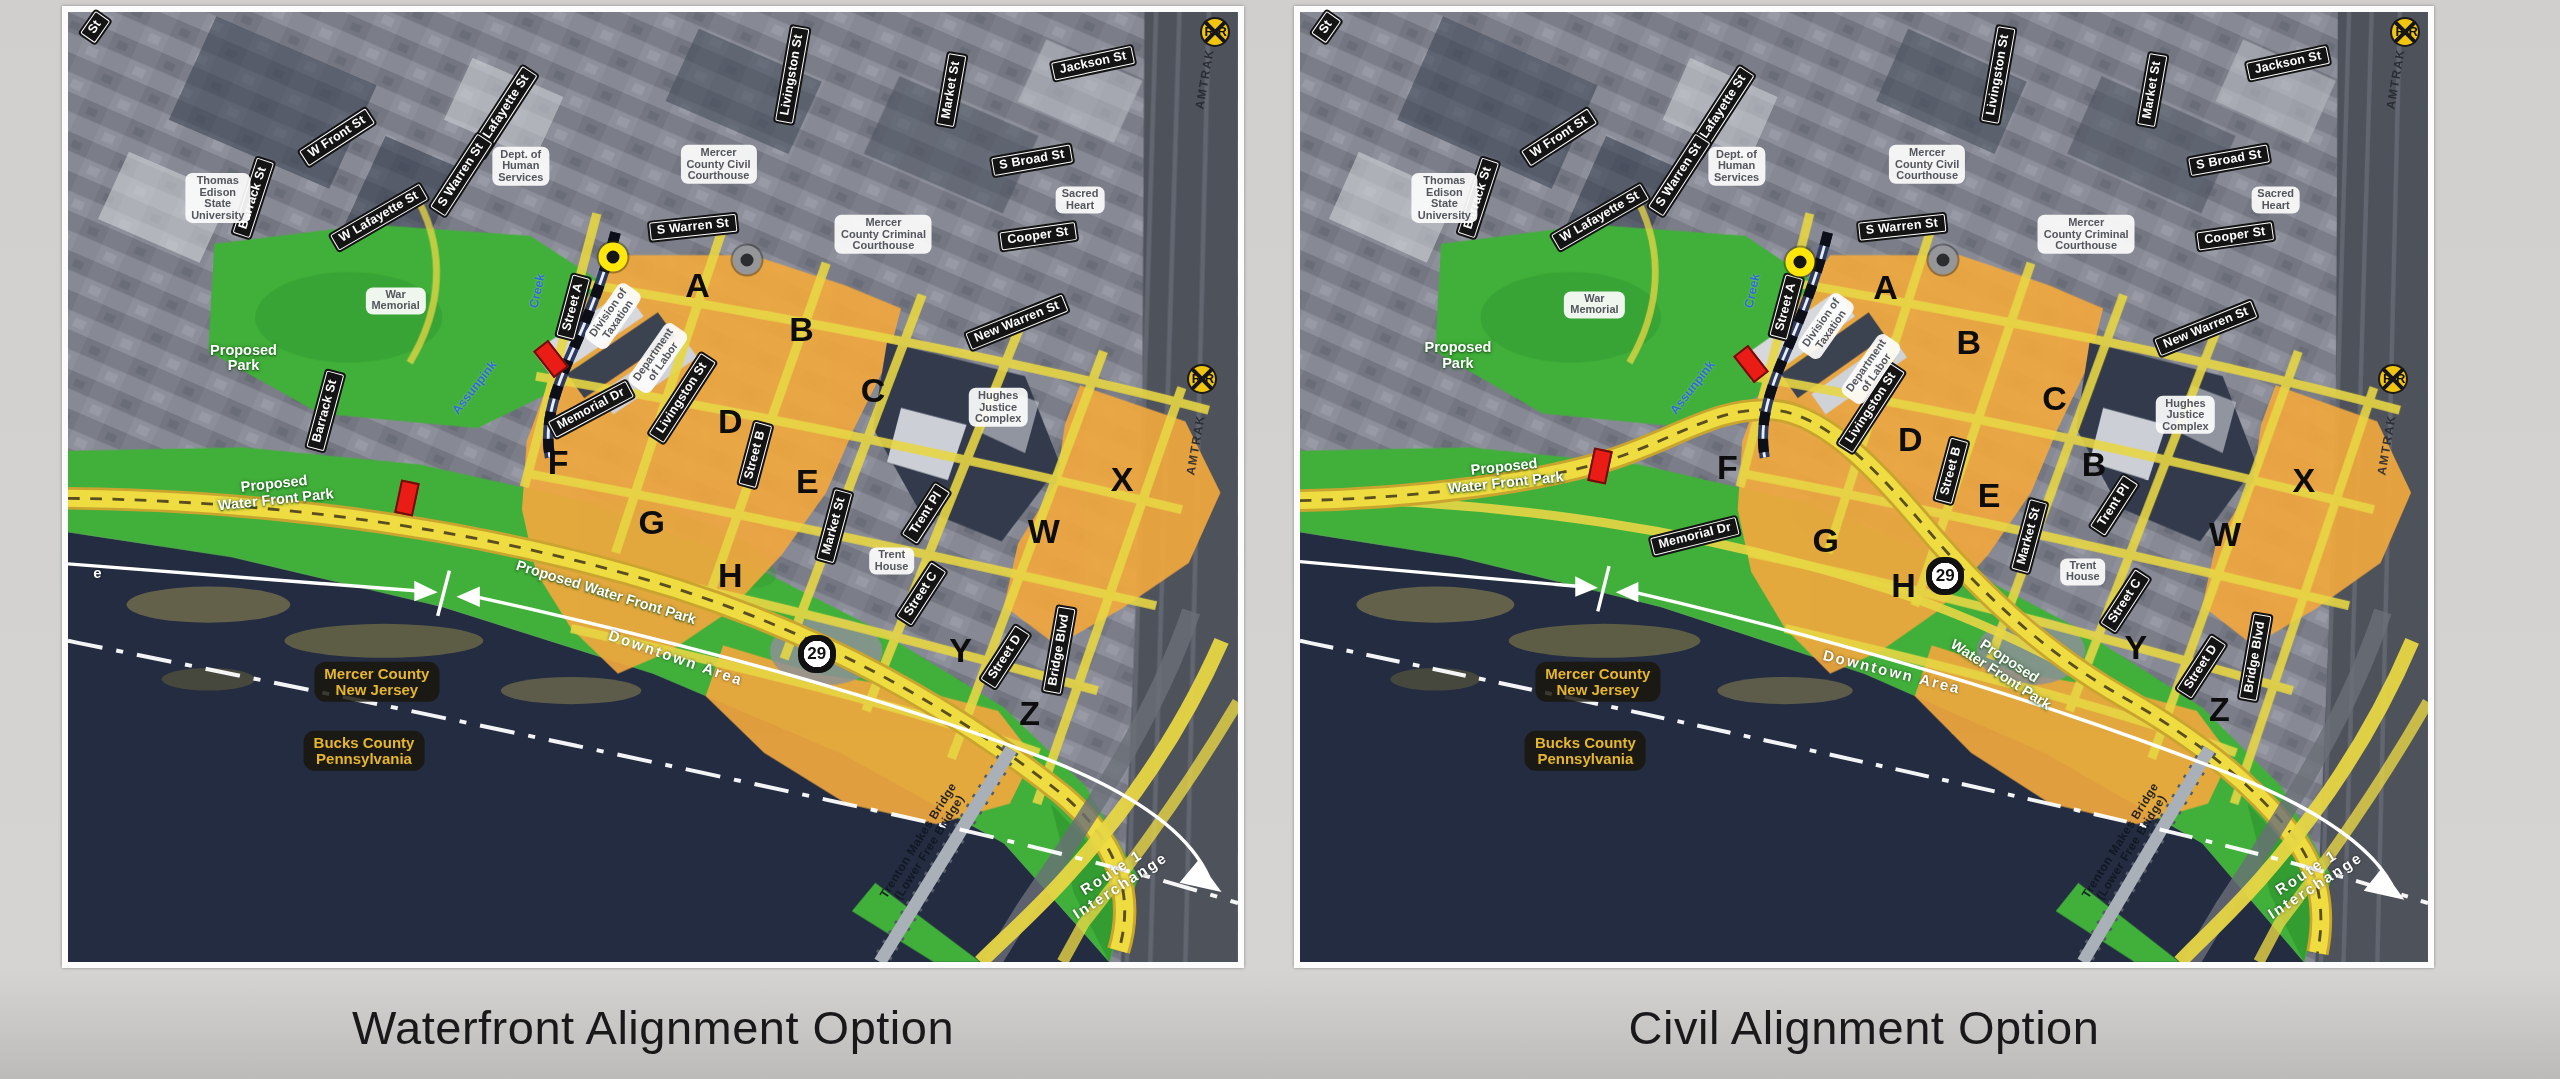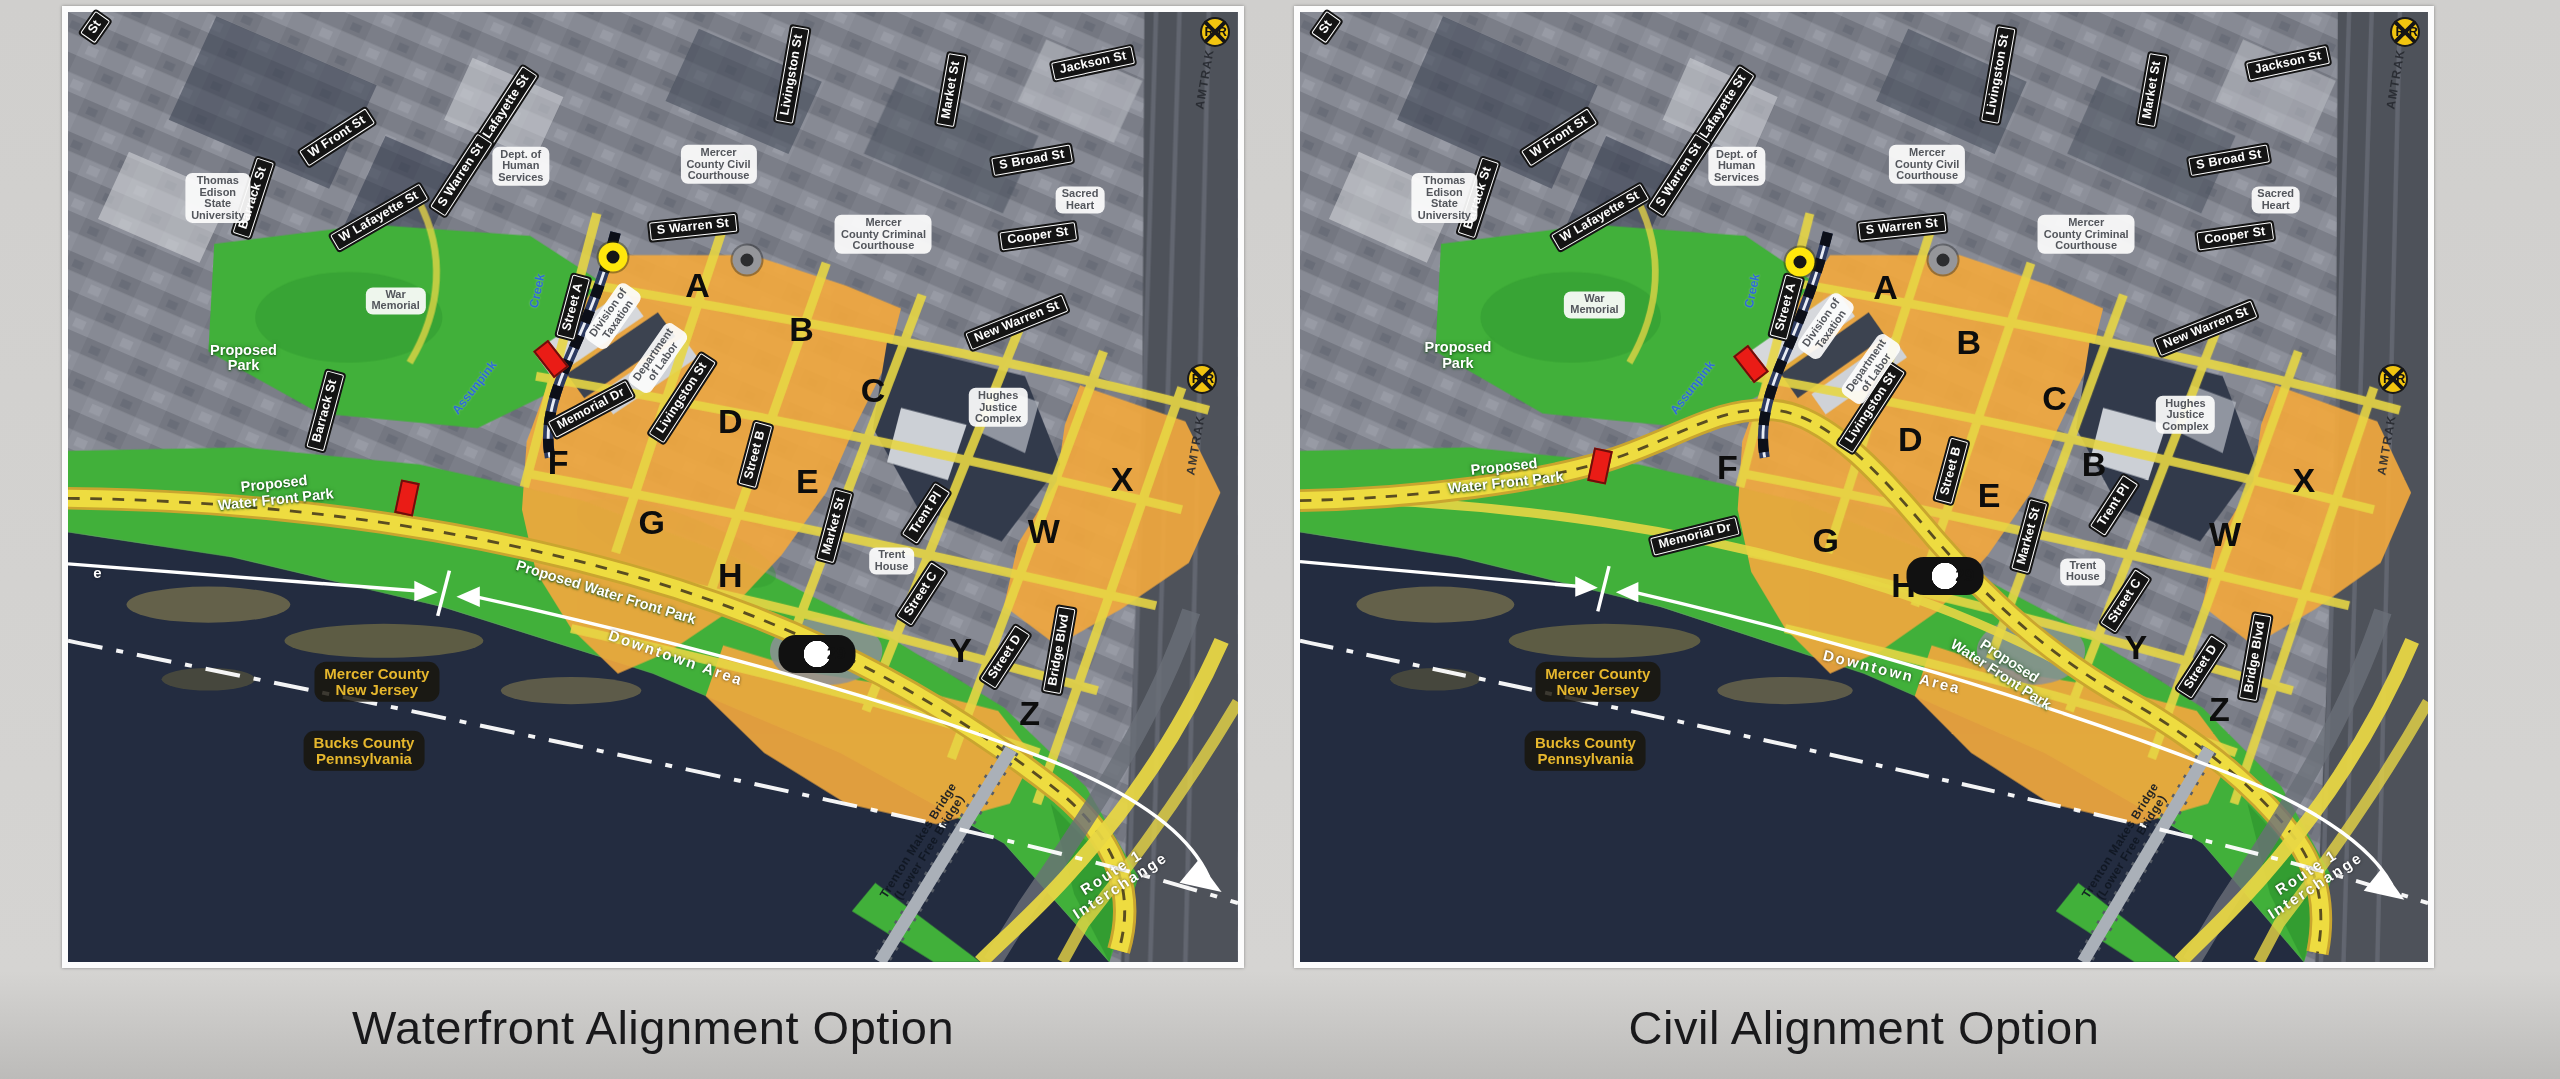--- a/index.html
+++ b/index.html
@@ -26,21 +26,21 @@
   .white-annot{color:#fff;font-weight:bold;font-size:15px;letter-spacing:2.2px;
     text-shadow:0 0 3px rgba(0,0,0,.65);}
   .bridge-annot{color:#10industry;}
   .bridge-annot{color:#101722;font-weight:bold;font-size:12px;letter-spacing:.4px;opacity:.9;}
   .amtrak{color:#272a30;font-weight:800;font-size:12px;letter-spacing:1.5px;opacity:.9;}
   .creek{color:#2e6bd6;font-weight:bold;font-size:12.5px;
     text-shadow:0 0 2px rgba(255,255,255,.4);}
   .shield{width:38px;height:38px;border-radius:17px;
     background:radial-gradient(circle,#fff 0 13px,#111 13.5px);
     display:flex;align-items:center;justify-content:center;
-    color:#111;font-weight:800;font-size:17px;padding-left:39px;}
+    color:#111;font-weight:800;font-size:17px;}
   .rr{width:30px;height:30px;border-radius:50%;background:#f2c50f;
     border:2px solid #1a1a1a;display:flex;align-items:center;
     justify-content:space-between;padding:0 3px;box-sizing:border-box;
     font-size:13px;font-weight:800;color:#111;}
   .rr::before,.rr::after{content:"";position:absolute;left:-8%;right:-8%;
     top:43%;bottom:43%;background:#161616;border-radius:2px;}
   .rr::before{transform:rotate(45deg);}
   .rr::after{transform:rotate(-45deg);}
   .station-y{width:13px;height:13px;background:#161616;border:8px solid #ffe70c;
     border-radius:50%;box-shadow:0 0 0 2px rgba(60,60,0,.45);}

